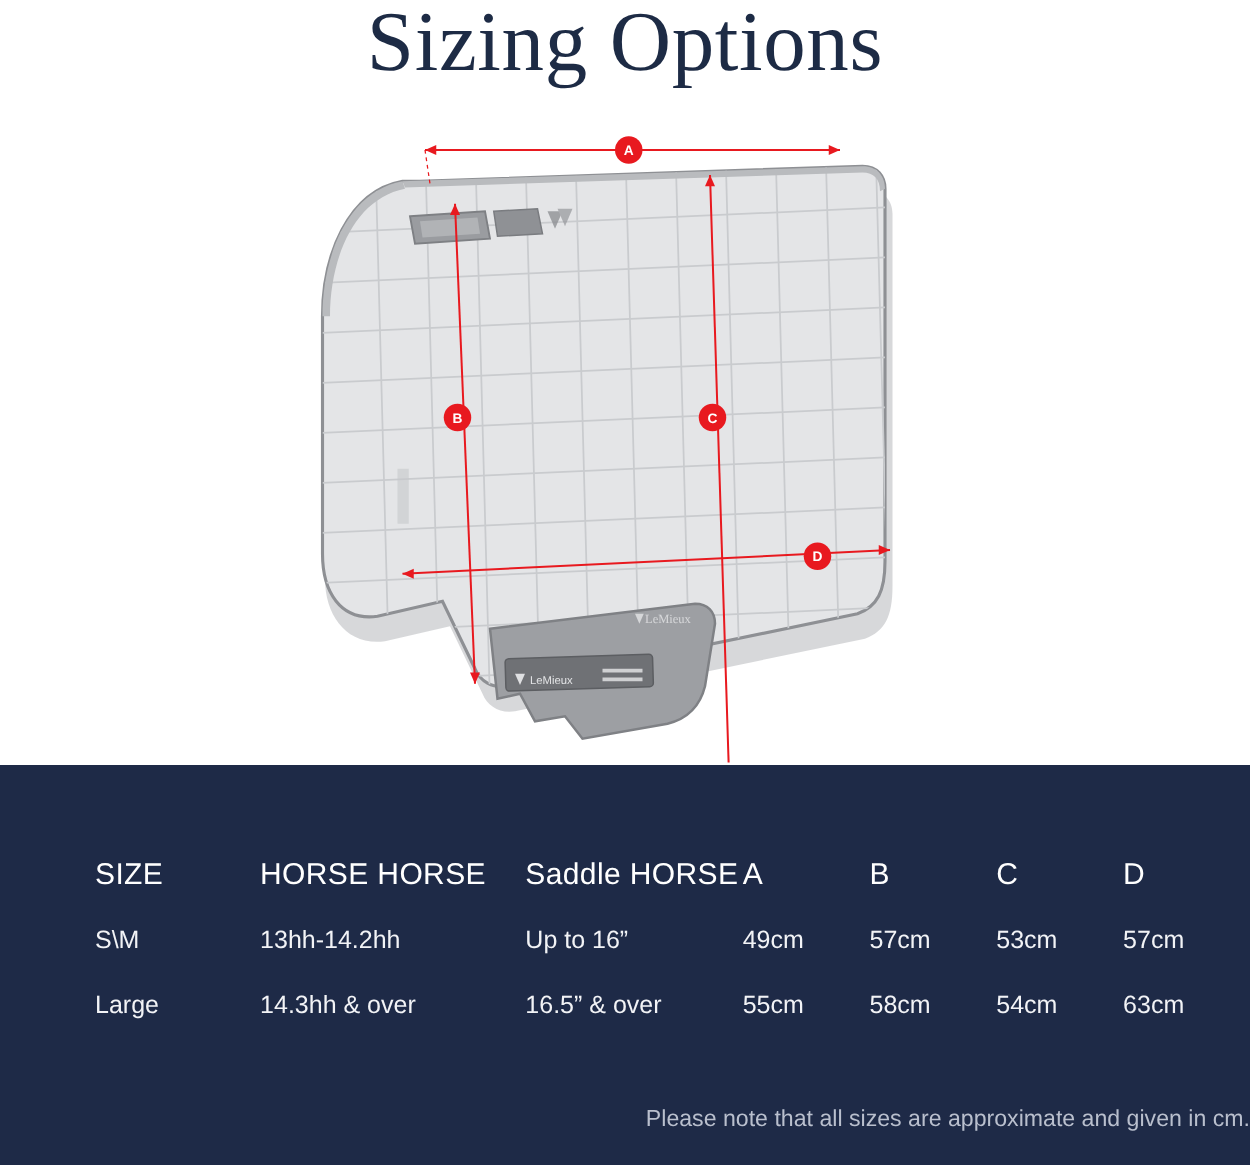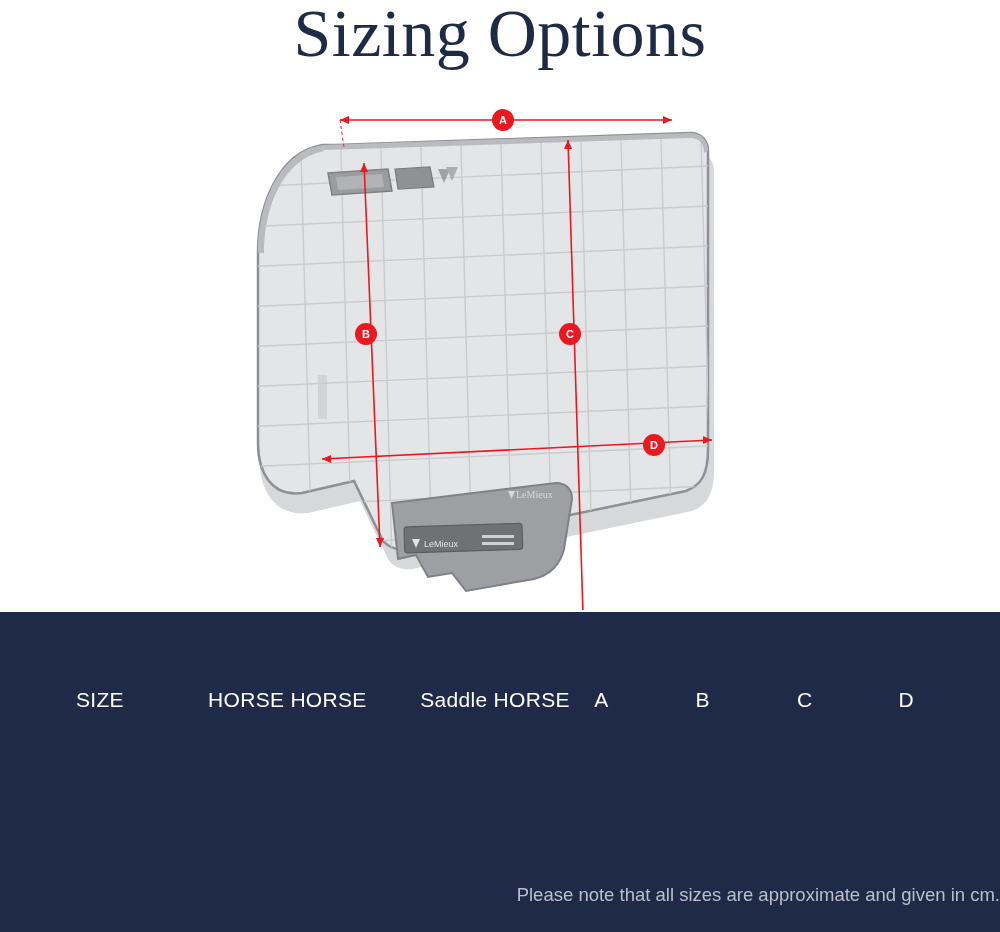--- a/index.html
+++ b/index.html
@@ -72,21 +72,21 @@
   .table tr { height: 52px; }
   .col-size    { width: 125px; padding-left: 76px !important; }
   .col-horse   { width: 205px; }
   .col-saddle  { width: 168px; }
   .col-a       { width: 98px; }
   .col-b       { width: 98px; }
   .col-c       { width: 98px; }
   .col-d       { width: 98px; }
 
   .hdr {
-    font-size: 21px;
+    font-size: 24px;
     font-weight: bold;
     letter-spacing: 0.3px;
     color: #ffffff;
     vertical-align: middle;
   }
   .cell {
     font-size: 20px;
     color: #f2f3f6;
     vertical-align: middle;
   }
@@ -282,19 +282,37 @@
           <th class="hdr col-size">SIZE</th>
           <th class="hdr col-horse">HORSE HORSE</th>
           <th class="hdr col-saddle">Saddle HORSE</th>
           <th class="hdr col-a">A</th>
           <th class="hdr col-b">B</th>
           <th class="hdr col-c">C</th>
           <th class="hdr col-d">D</th>
         </tr>
       </thead>
       <tbody>
+        <tr>
+          <td class="cell col-size">S\M</td>
+          <td class="cell col-horse">13hh-14.2hh</td>
+          <td class="cell col-saddle">Up to 16”</td>
+          <td class="cell col-a">49cm</td>
+          <td class="cell col-b">57cm</td>
+          <td class="cell col-c">53cm</td>
+          <td class="cell col-d">57cm</td>
+        </tr>
+        <tr>
+          <td class="cell col-size">Large</td>
+          <td class="cell col-horse">14.3hh &amp; over</td>
+          <td class="cell col-saddle">16.5” &amp; over</td>
+          <td class="cell col-a">55cm</td>
+          <td class="cell col-b">58cm</td>
+          <td class="cell col-c">54cm</td>
+          <td class="cell col-d">63cm</td>
+        </tr>
       </tbody>
     </table>
 
     <div class="note">Please note that all sizes are approximate and given in cm.</div>
   </div>
 
 </div>
 
 </body></html>

